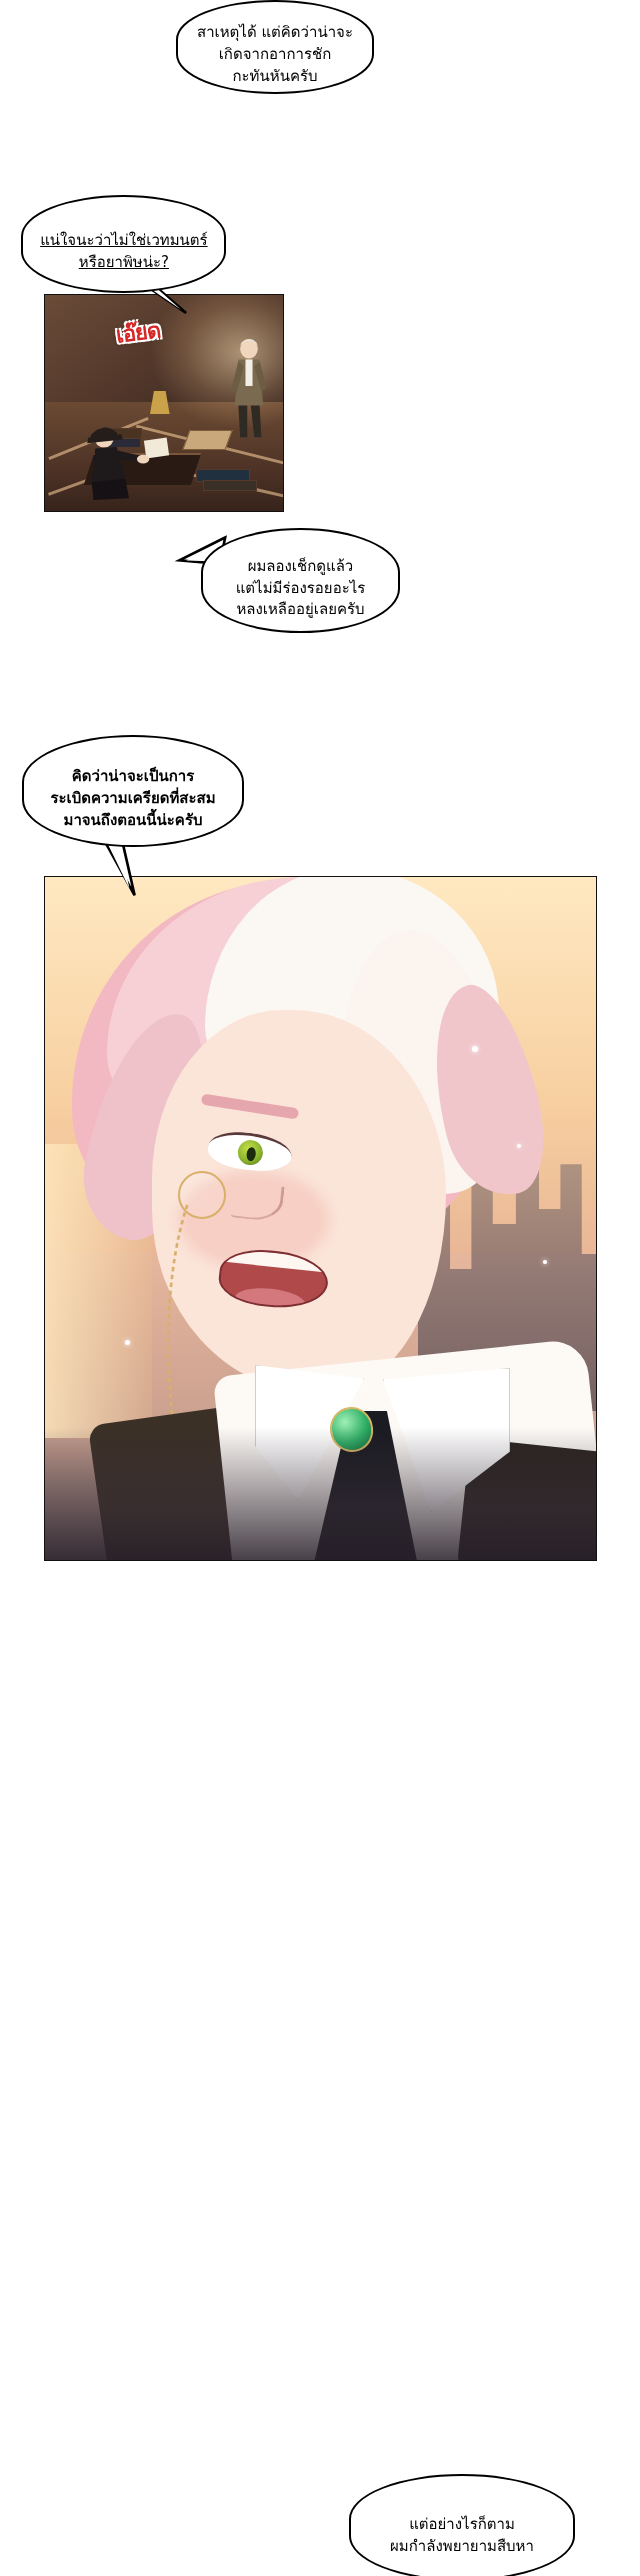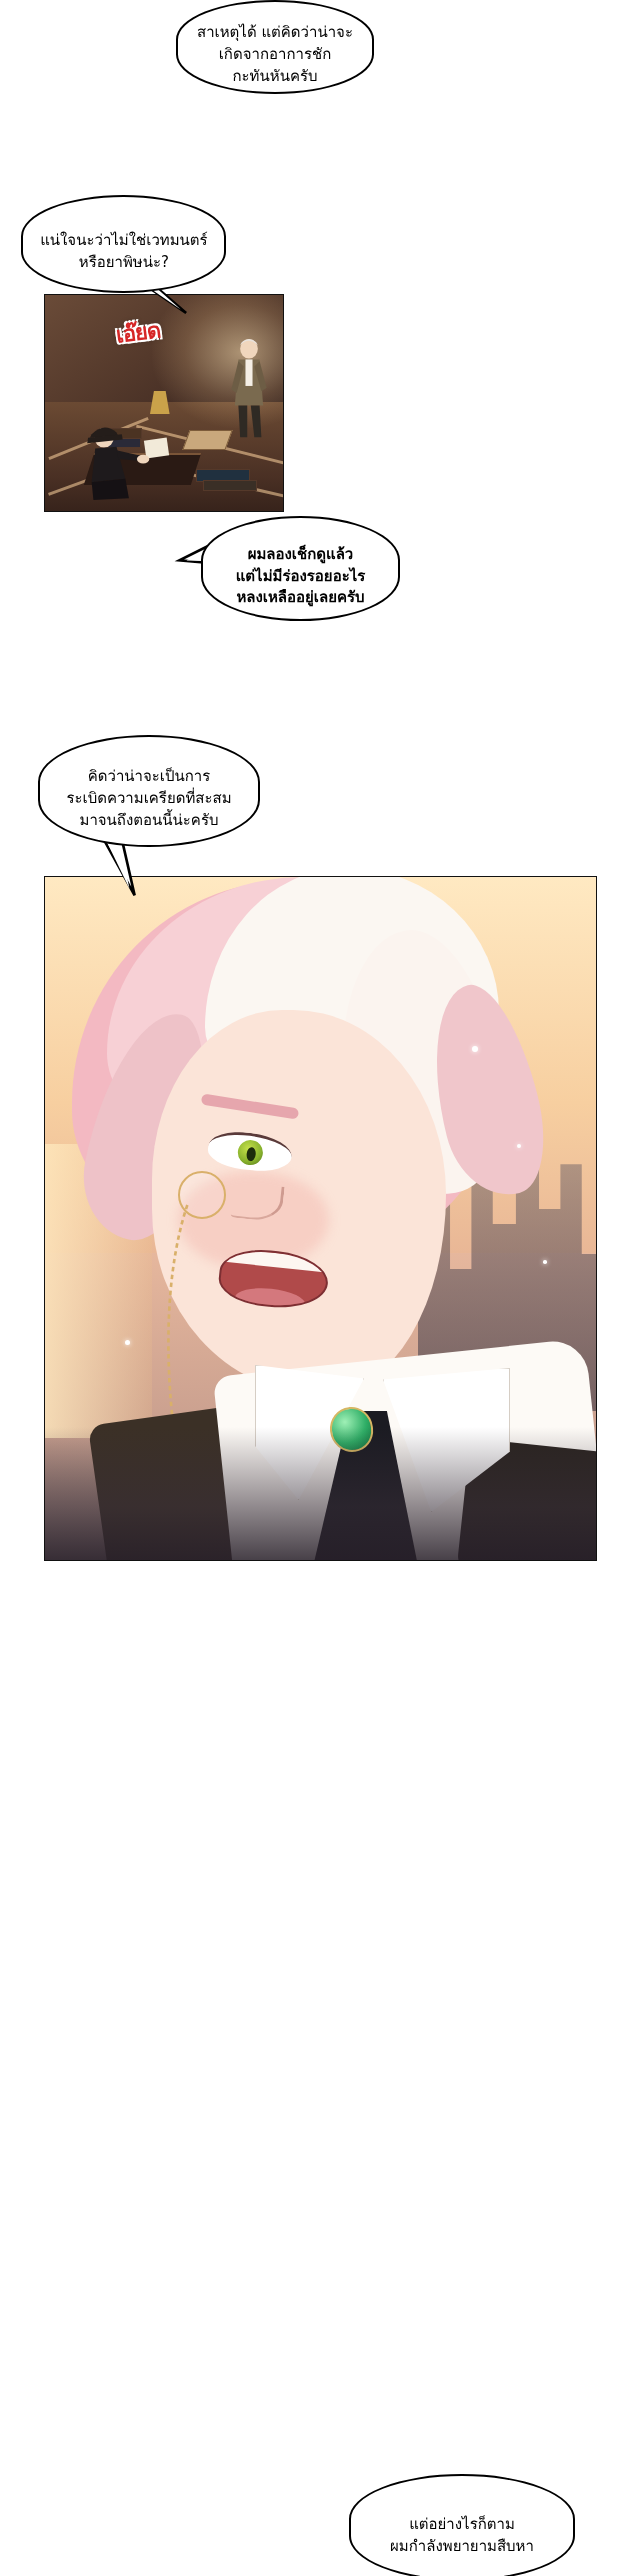--- a/index.html
+++ b/index.html
@@ -368,21 +368,21 @@
 <body>
 
 <div class="page">
 
   <div class="bubble" id="bubble-1" style="left:176px; top:0px; width:198px; height:94px;">
     <span class="txt">สาเหตุได้ แต่คิดว่าน่าจะ
 เกิดจากอาการชัก
 กะทันหันครับ</span>
   </div>
 
-  <div class="bubble" id="bubble-2" style="left:21.4px; top:195px; width:205px; height:98px;">
+  <div class="bubble" id="bubble-2" style="left:21.4px; top:195px; width:205px; height:98px;text-decoration:underline;">
     <span class="txt">แน่ใจนะว่าไม่ใช่เวทมนตร์
 หรือยาพิษน่ะ?</span>
   </div>
   <div class="tail" style="left:133px; top:267px;">
     <svg width="62" height="53" viewBox="0 0 70 60">
       <polygon points="0,0 60,52 16,22" fill="#ffffff" stroke="#000000" stroke-width="3"></polygon>
       <polygon points="4,4 54,48 16,22" fill="#ffffff" stroke="none"></polygon>
     </svg>
   </div>
 
@@ -424,33 +424,33 @@
         <path d="M16 32 L40 30 L50 66 L12 70 Z" fill="#1e1a1c"></path>
         <path d="M40 34 L66 40 L68 46 L42 44 Z" fill="#1e1a1c"></path>
         <ellipse cx="70" cy="44" rx="7" ry="5" fill="#f0d6bd"></ellipse>
         <path d="M12 70 L50 66 L54 88 L14 90 Z" fill="#151114"></path>
       </svg>
     </div>
 
     <div class="sfx">เอ๊ยด</div>
   </div>
 
-  <div class="bubble" id="bubble-3" style="left:201px; top:516px; width:199px; height:105px;font-weight:bold;">
+  <div class="bubble" id="bubble-3" style="left:201px; top:528px; width:199px; height:105px;">
     <span class="txt">ผมลองเช็กดูแล้ว
 แต่ไม่มีร่องรอยอะไร
 หลงเหลืออยู่เลยครับ</span>
   </div>
   <div class="tail" style="left:174px; top:534px;">
     <svg width="53" height="44" viewBox="0 0 60 50">
       <polygon points="58,4 6,30 52,34" fill="#ffffff" stroke="#000000" stroke-width="3"></polygon>
       <polygon points="54,8 14,30 50,31" fill="#ffffff" stroke="none"></polygon>
     </svg>
   </div>
 
-  <div class="bubble" id="bubble-4" style="left:38px; top:735px; width:222px; height:112px;">
+  <div class="bubble" id="bubble-4" style="left:22px; top:735px; width:222px; height:112px;font-weight:bold;">
     <span class="txt">คิดว่าน่าจะเป็นการ
 ระเบิดความเครียดที่สะสม
 มาจนถึงตอนนี้น่ะครับ</span>
   </div>
   <div class="tail" style="left:94px; top:828px;">
     <svg width="53" height="71" viewBox="0 0 60 80">
       <polygon points="4,0 46,76 30,6" fill="#ffffff" stroke="#000000" stroke-width="3"></polygon>
       <polygon points="8,2 40,68 28,8" fill="#ffffff" stroke="none"></polygon>
     </svg>
   </div>

